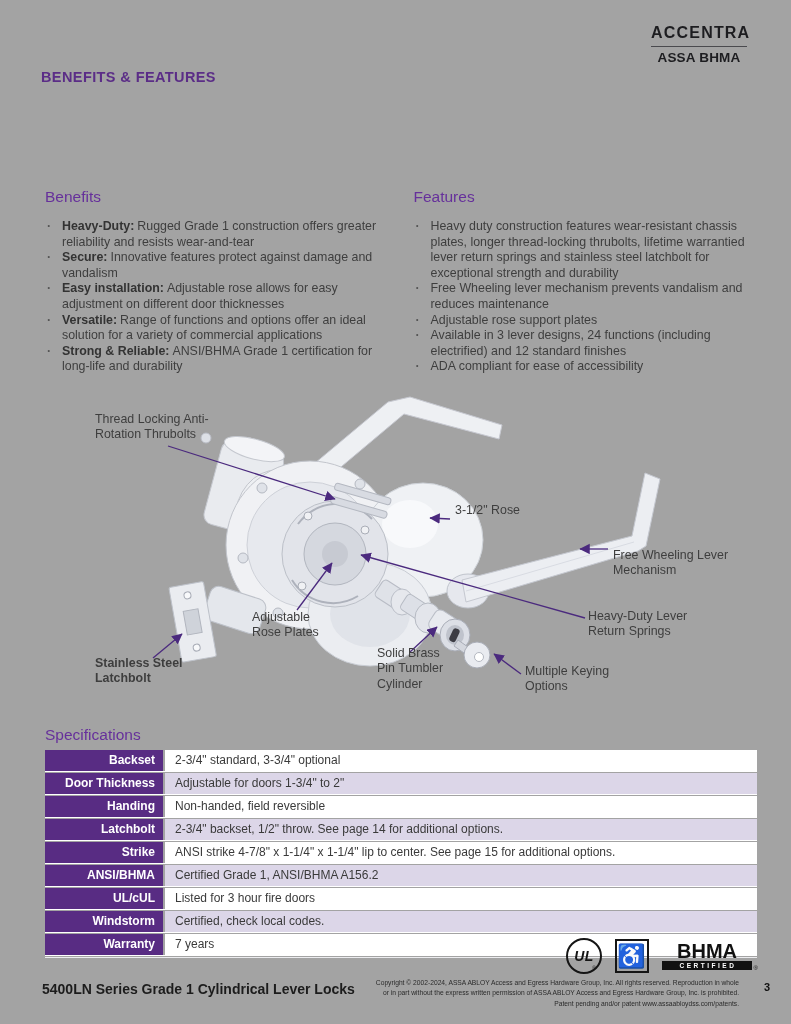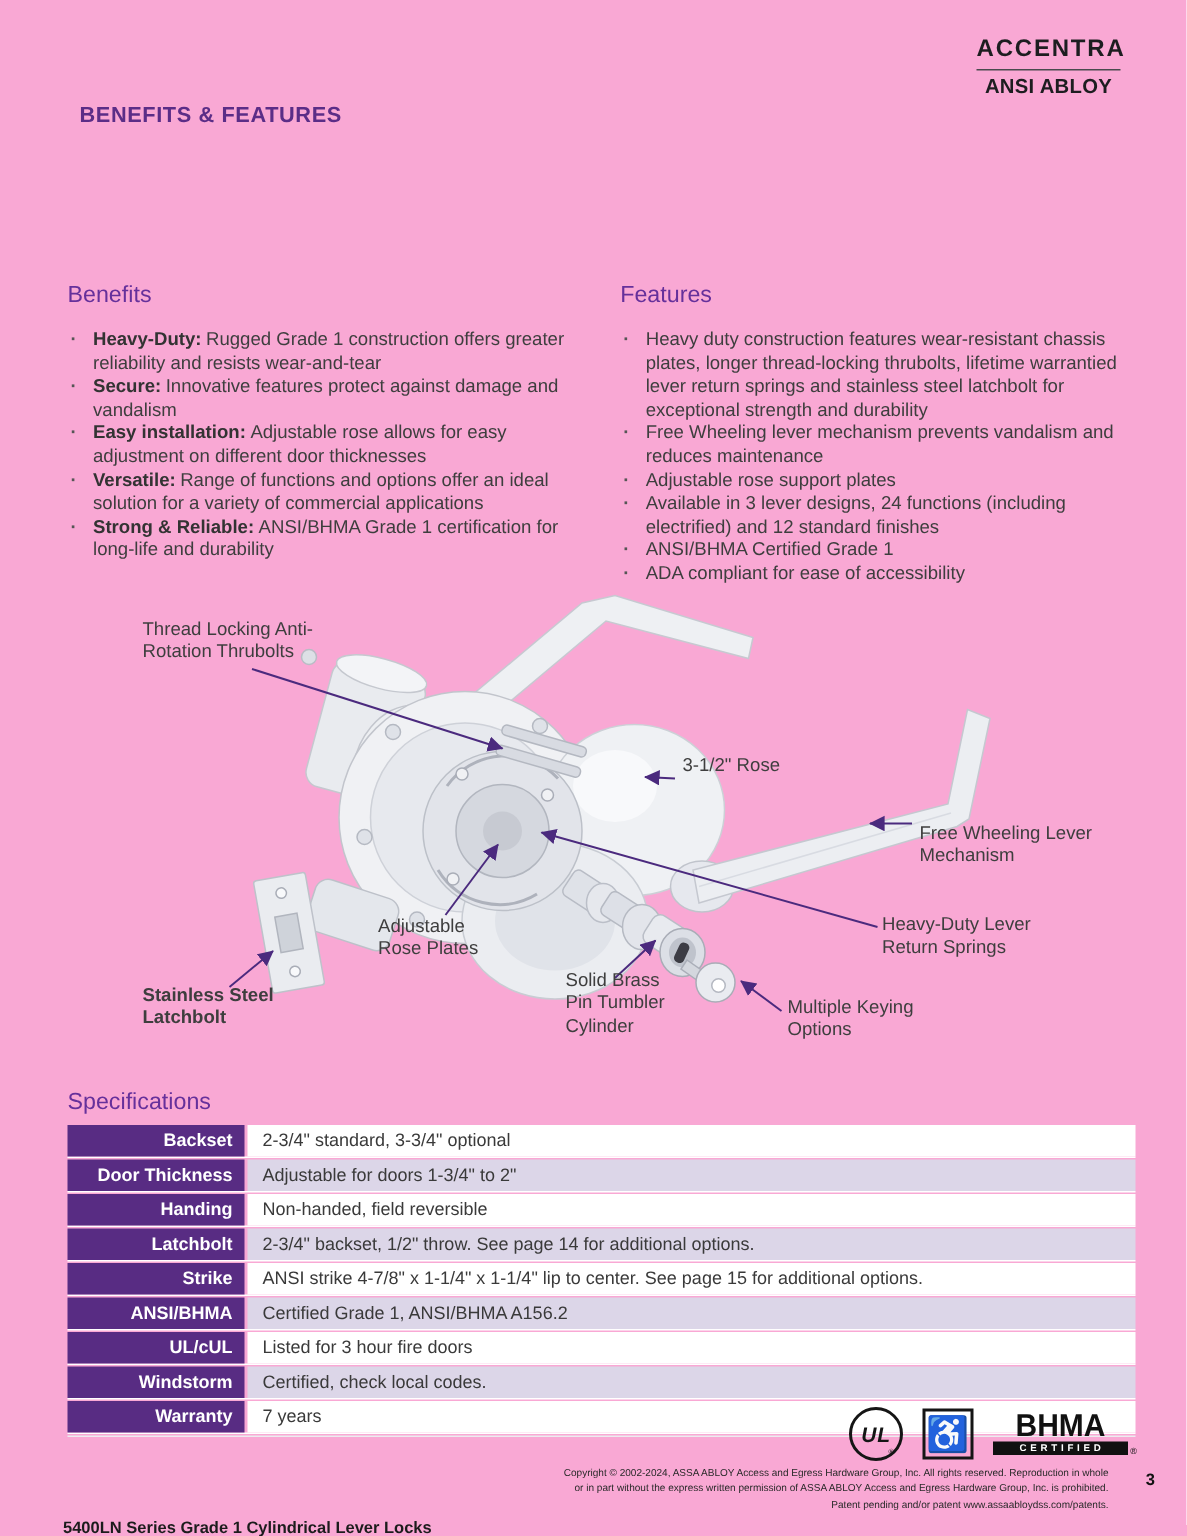--- a/index.html
+++ b/index.html
@@ -1,28 +1,28 @@
 <!DOCTYPE html>
 <html><head>
 <meta charset="utf-8">
 <style>
   * { margin:0; padding:0; box-sizing:border-box; }
   html,body { background:#ffffff; }
   .page {
     position:relative; width:791px; height:1024px; margin:0 auto;
-    background:#f9a8d4; font-family:"Liberation Sans", sans-serif; color:#3f3f3f;
+    background:#a3a3a3; font-family:"Liberation Sans", sans-serif; color:#3f3f3f;
     overflow:hidden;
   }
   
   .logo { position:absolute; top:24px; right:44px; width:96px; text-align:center; color:#1d1d20; }
   .logo .accentra { font-size:16px; font-weight:700; letter-spacing:1.2px; }
   .logo .rule { border-top:1.5px solid #4a4a4e; margin:4px 0 3px 0; }
   .logo .assa { font-size:13.5px; font-weight:800; letter-spacing:0.2px; }
   .doc-title {
-    position:absolute; top:69px; left:53px;
+    position:absolute; top:69px; left:41px;
     font-size:14.5px; font-weight:700; letter-spacing:0.4px; color:#5b2d87;
   }
   
   .cols { position:absolute; top:188px; left:45px; width:712px; display:flex; }
   .col-benefits { width:352px; }
   .col-features { width:345px; margin-left:18px; }
   .sec-head { font-size:15.5px; color:#66309b; margin-bottom:13px; }
   ul.blist { list-style:none; }
   ul.blist li {
     position:relative; padding-left:17px; font-size:12.4px; line-height:15.6px;
@@ -67,37 +67,37 @@
   }
   .bhma-mark { position:relative; width:90px; text-align:center; color:#111; }
   .bhma-top { font-size:20px; font-weight:800; letter-spacing:0px; line-height:18px; transform:scaleY(1.05); }
   .bhma-bar {
     background:#111; color:#fff; font-size:6.5px; font-weight:700; letter-spacing:2.5px;
     padding:1.5px 0 1px 2px; margin-top:1px;
   }
   .bhma-reg { position:absolute; right:-6px; bottom:-1px; font-size:6px; }
   
   .footer-left {
-    position:absolute; left:42px; top:981px; font-size:11px; font-weight:700; color:#1c1c1c;margin-top:32px;
+    position:absolute; left:42px; top:981px; font-size:14px; font-weight:700; color:#1c1c1c;
   }
   .copyright {
     position:absolute; right:52px; top:978px; width:390px; text-align:right;
     font-size:6.7px; line-height:1.55; color:#2a2a2a;
   }
   .page-num { position:absolute; right:21px; top:981px; font-size:11px; font-weight:700; color:#111; }
 </style>
 </head>
 <body>
 
 <div class="page">
 
   <div class="logo">
     <div class="accentra">ACCENTRA</div>
     <div class="rule"></div>
-    <div class="assa">ANSI ABLOY</div>
+    <div class="assa">ASSA BHMA</div>
   </div>
 
   <div class="doc-title">BENEFITS &amp; FEATURES</div>
 
   <div class="cols">
     <div class="col-benefits">
       <div class="sec-head">Benefits</div>
       <ul class="blist">
         <li><b>Heavy-Duty:</b><span>Rugged Grade 1 construction offers greater reliability and resists wear-and-tear</span></li>
         <li><b>Secure:</b><span>Innovative features protect against damage and vandalism</span></li>
@@ -106,21 +106,20 @@
         <li><b>Strong &amp; Reliable:</b><span>ANSI/BHMA Grade 1 certification for long-life and durability</span></li>
       </ul>
     </div>
     <div class="col-features">
       <div class="sec-head">Features</div>
       <ul class="blist">
         <li>Heavy duty construction features wear-resistant chassis plates, longer thread-locking thrubolts, lifetime warrantied lever return springs and stainless steel latchbolt for exceptional strength and durability</li>
         <li>Free Wheeling lever mechanism prevents vandalism and reduces maintenance</li>
         <li>Adjustable rose support plates</li>
         <li>Available in 3 lever designs, 24 functions (including electrified) and 12 standard finishes</li>
-        <li>ANSI/BHMA Certified Grade 1</li>
         <li>ADA compliant for ease of accessibility</li>
       </ul>
     </div>
   </div>
 
   <div class="diagram">
     <svg width="720" height="332" viewBox="0 0 720 332">
       <defs>
         <marker id="arr" markerWidth="10" markerHeight="9" refX="7.5" refY="4" orient="auto">
           <path d="M0,0 L8,4 L0,8 Z" fill="#4b2a7e"></path>

